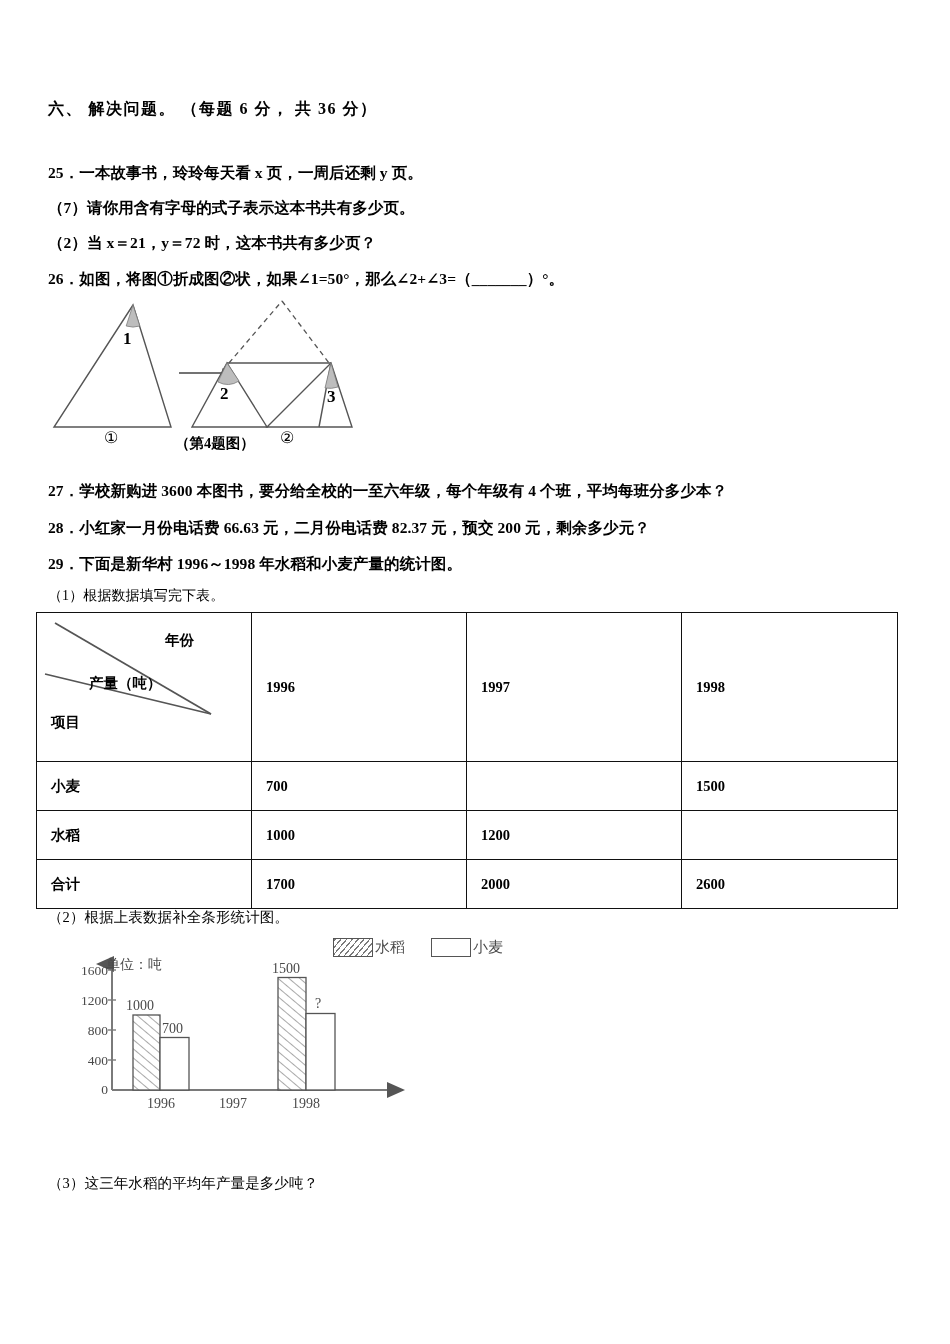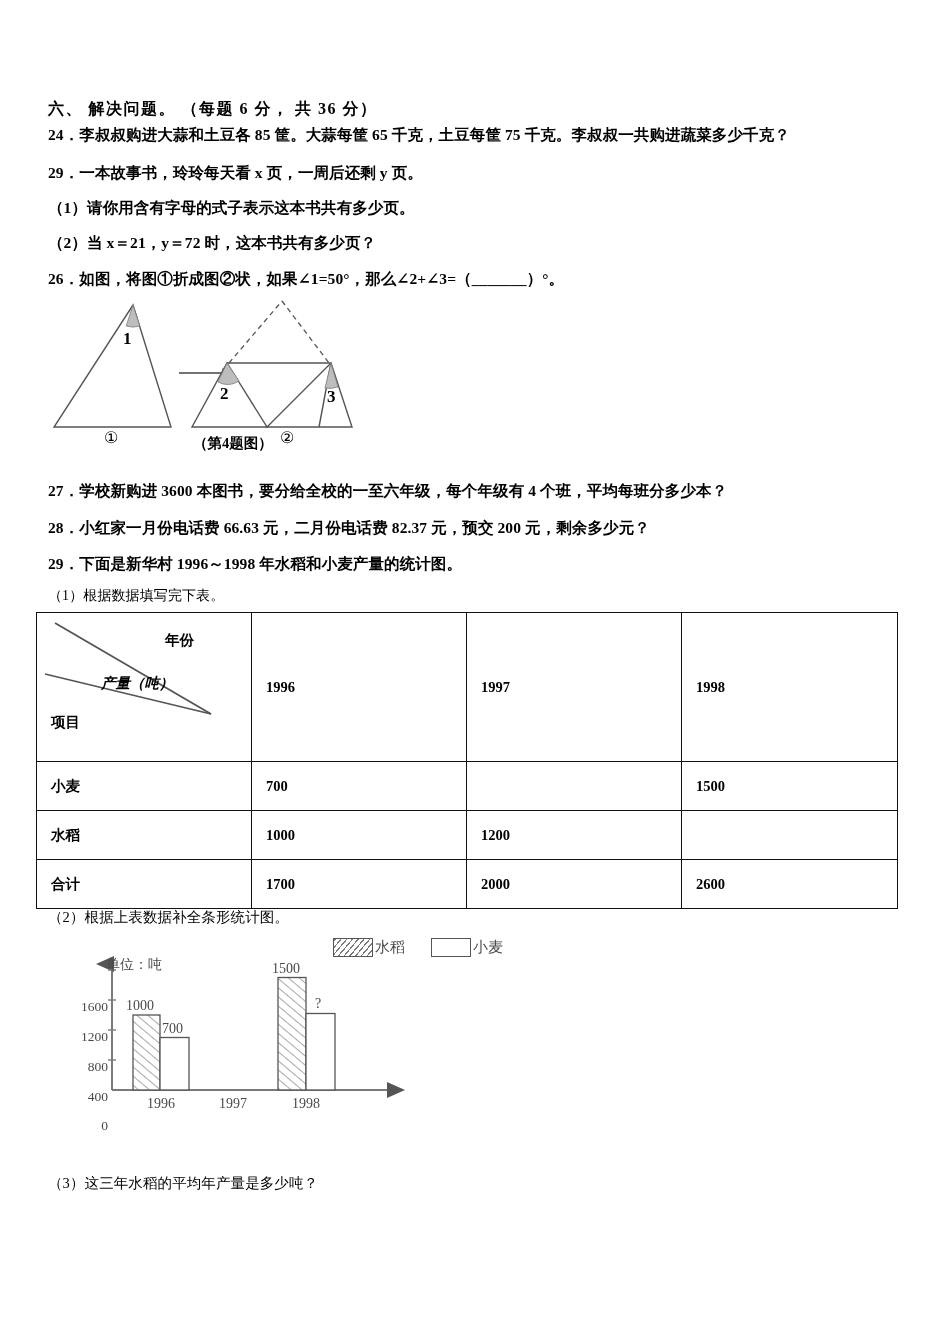--- a/index.html
+++ b/index.html
@@ -55,21 +55,20 @@
   .circnum {
     position: absolute;
     font-size: 15px;
     font-weight: 400;
   }
   .figcap {
     position: absolute;
     font-size: 14.5px;
     font-weight: 700;
     white-space: nowrap;
-    margin-left: 18px;
   }
 
   
   .tbl {
     position: absolute;
     left: 36px;
     top: 612px;
     width: 773px;
     border-collapse: collapse;
     table-layout: fixed;
@@ -95,21 +94,21 @@
     position: absolute;
     left: 0; top: 0;
   }
   .hdr-lbl {
     position: absolute;
     font-size: 14.5px;
     font-weight: 700;
     white-space: nowrap;
   }
   .lbl-year  { left: 128px; top: 18px; }
-  .lbl-yield { left: 64px;  top: 61px; font-style: italic; }
+  .lbl-yield { left: 52px;  top: 61px; }
   .lbl-item  { left: 14px;  top: 100px; }
   .body-row td { height: 48px; }
 
   
   .chart {
     position: absolute;
     left: 78px;
     top: 930px;
     width: 420px;
     height: 215px;
@@ -153,21 +152,20 @@
     font-size: 14px;
     color: #4a4a4a;
     white-space: nowrap;
   }
   .ytick {
     position: absolute;
     font-size: 13.5px;
     color: #4a4a4a;
     text-align: right;
     width: 42px;
-    margin-top: 36px;
   }
   .xtick {
     position: absolute;
     font-size: 14px;
     color: #4a4a4a;
     text-align: center;
     width: 60px;
     top: 166px;
   }
   .bar-lbl {
@@ -177,24 +175,23 @@
     white-space: nowrap;
   }
 </style>
 </head>
 <body>
 
 <div class="page">
 
   <div class="sec-head">六、 解决问题。 （每题 6 分， 共 36 分）</div>
 
-  <div class="line" style="left:48px; top:125px;">24．李叔叔购进大蒜和土豆各 85 筐。大蒜每筐 65 千克，土豆每筐 75 千克。李叔叔一共购进蔬菜多少千克？</div>
-
-  <div class="line" style="left:48px; top:163px;">29．一本故事书，玲玲每天看 x 页，一周后还剩 y 页。</div>
-  <div class="line" style="left:48px; top:198px;">（1）请你用含有字母的式子表示这本书共有多少页。</div>
+
+  <div class="line" style="left:48px; top:163px;">25．一本故事书，玲玲每天看 x 页，一周后还剩 y 页。</div>
+  <div class="line" style="left:48px; top:198px;">（7）请你用含有字母的式子表示这本书共有多少页。</div>
   <div class="line" style="left:48px; top:233px;">（2）当 x＝21，y＝72 时，这本书共有多少页？</div>
 
   <div class="line" style="left:48px; top:269px;">26．如图，将图①折成图②状，如果∠1=50°，那么∠2+∠3=（_______）°。</div>
 
   <div class="fig26">
     <svg width="400" height="170" viewBox="0 0 400 170">
       <defs>
         <marker id="arrowhead" markerWidth="7" markerHeight="6" refX="6" refY="3" orient="auto">
           <polygon points="0 0, 7 3, 0 6" fill="#444"></polygon>
         </marker>

